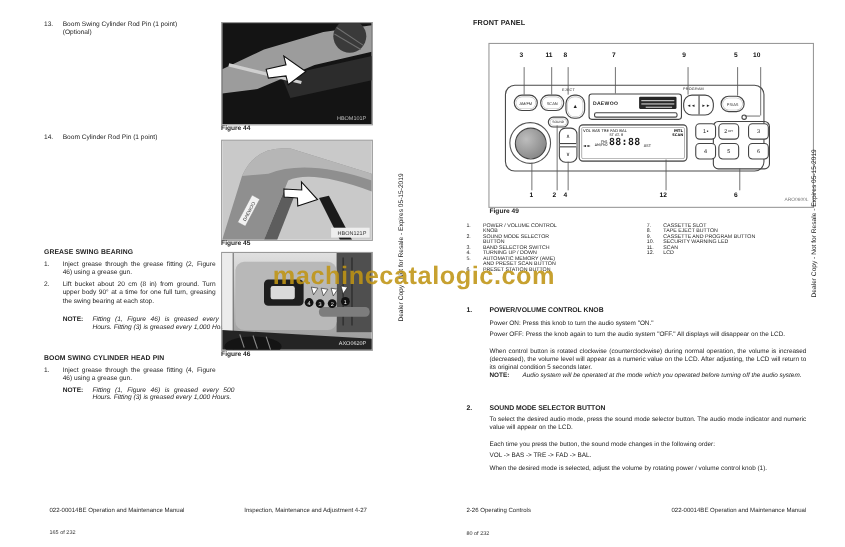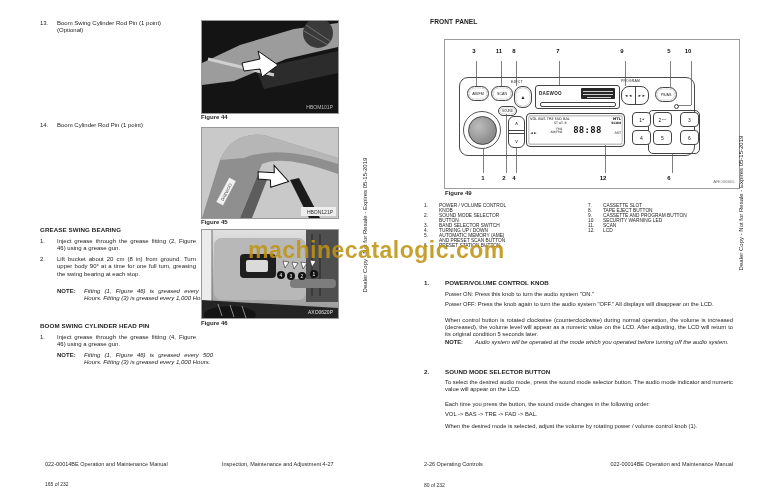--- a/index.html
+++ b/index.html
@@ -39,21 +39,21 @@
   .tiny-lab{font-size:3.4px;color:#222;letter-spacing:.2px;}
   .cline{background:#555;width:1px;opacity:.75;}
   .chline{background:#555;height:1px;opacity:.75;}
   .cnum{font-size:6px;font-weight:bold;width:12px;text-align:center;color:#111;}
   .preset{border:1px solid #444;border-radius:4px;background:#fff;display:flex;align-items:center;justify-content:center;font-size:5px;color:#222;}
   .ptag{font-size:2.4px;margin-left:.5px;}
   .lcd{border:1px solid #444;border-radius:4px;background:#fff;box-shadow:inset 0 0 0 1.6px #fff,inset 0 0 0 2.2px #888;}
   .lcd-inner{position:absolute;inset:3px;font-family:"DejaVu Sans",sans-serif;color:#111;}
   .lcdr1,.lcdr2{display:flex;justify-content:space-between;font-size:3.6px;line-height:4px;}
   .lcdr2{font-size:3.2px;}
-  .lcdr3{display:flex;align-items:flex-end;font-size:3.4px;margin-top:.5px;justify-content:space-between;}
+  .lcdr3{display:flex;align-items:flex-end;font-size:3.4px;margin-top:.5px;}
   .lcd-digits{font-family:"DejaVu Sans Mono",monospace;font-weight:bold;font-size:9px;line-height:9px;letter-spacing:.3px;}
   .lcd-bands{display:flex;flex-direction:column;align-items:flex-end;font-size:3px;line-height:3.2px;margin:0 1px 0 4px;}
   .updown{border:1px solid #444;border-radius:6px;background:#fff;display:flex;flex-direction:column;}
   .udhalf{flex:1;display:flex;align-items:center;justify-content:center;font-size:5px;color:#222;}
   .uddiv{height:2.5px;background:#fff;border-top:1px solid #444;border-bottom:1px solid #444;}
   svg text{font-family:"Liberation Sans",sans-serif;}
 </style>
 </head>
 <body>
 

